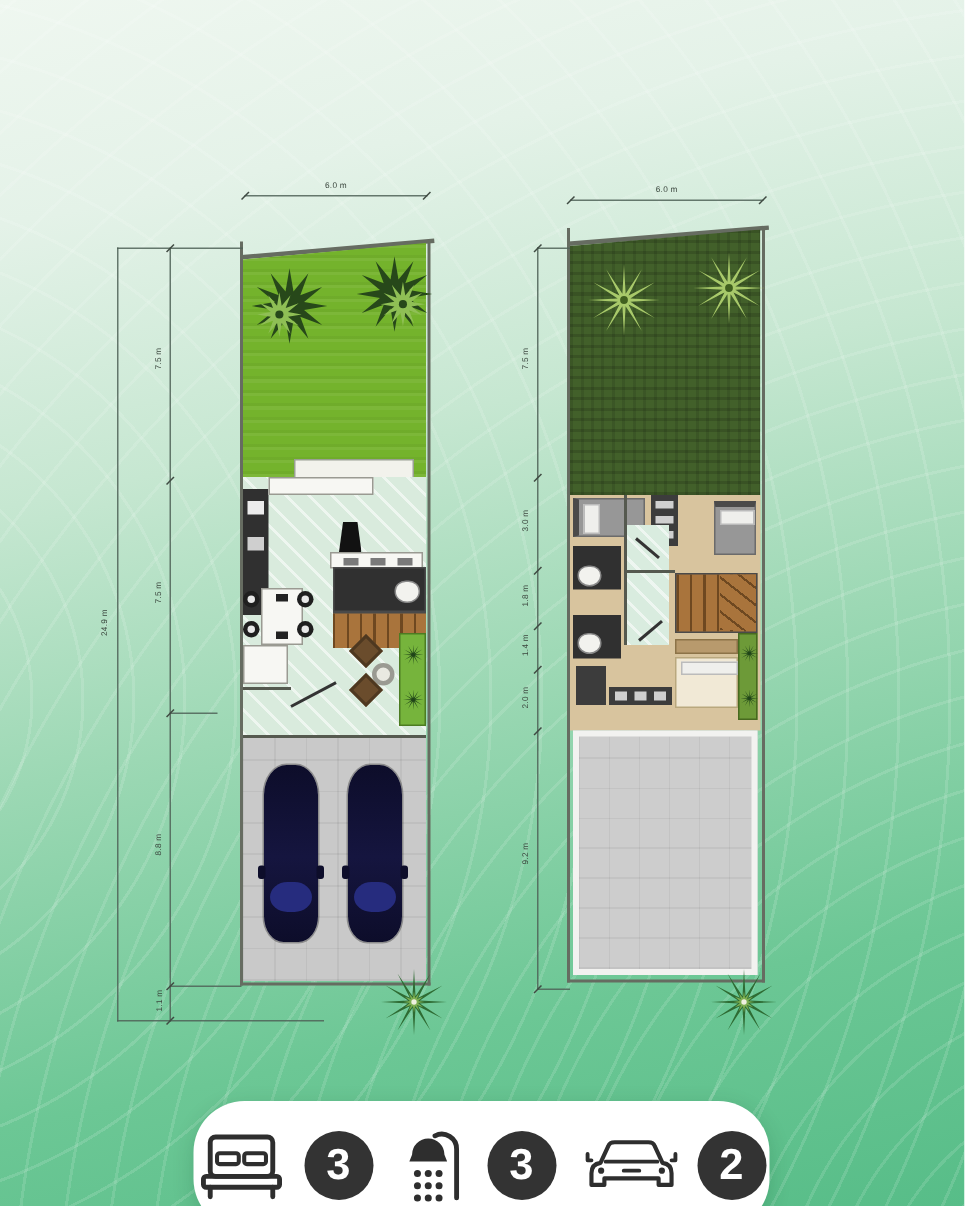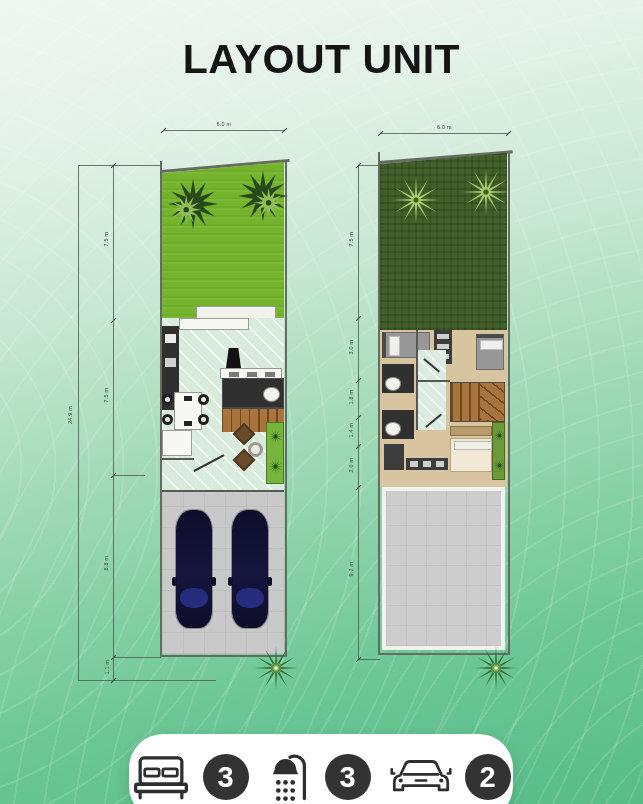--- a/index.html
+++ b/index.html
@@ -86,21 +86,20 @@
     <defs>
       <g id="star12">
           <polygon points="20,0 7.7,2.1 17.3,10 5.7,5.7 10,17.3 2.1,7.7 0,20 -2.1,7.7 -10,17.3 -5.7,5.7 -17.3,10 -7.7,2.1 -20,0 -7.7,-2.1 -17.3,-10 -5.7,-5.7 -10,-17.3 -2.1,-7.7 0,-20 2.1,-7.7 10,-17.3 5.7,-5.7 17.3,-10 7.7,-2.1"></polygon>
         </g>
       <g id="starThin">
           <polygon points="22,0 3.9,1 19,11 2.8,2.8 11,19 1,3.9 0,22 -1,3.9 -11,19 -2.8,2.8 -19,11 -3.9,1 -22,0 -3.9,-1 -19,-11 -2.8,-2.8 -11,-19 -1,-3.9 0,-22 1,-3.9 11,-19 2.8,-2.8 19,-11 3.9,-1"></polygon>
         </g>
     </defs>
   </svg>
 
-  <div class="abs title">LAYOUT UNIT</div>
 
   <div class="abs plan plan-left">
     <div class="abs topwall" style="left:-1px;top:9px;width:129px;transform:rotate(-4.9deg);"></div>
     <div class="abs garden-l"></div>
     <svg class="abs" style="left:4px;top:16px" width="54" height="54" viewBox="-24 -24 48 48">
       <use href="#star12" fill="#27481a" transform="scale(1.12)"></use>
         <use href="#star12" fill="#8fbf55" transform="translate(-6,5) scale(0.66)"></use>
         <circle cx="-6" cy="5" r="2.4" fill="#27481a"></circle>
     </svg>
     <svg class="abs" style="left:74px;top:8px" width="54" height="54" viewBox="-24 -24 48 48">

